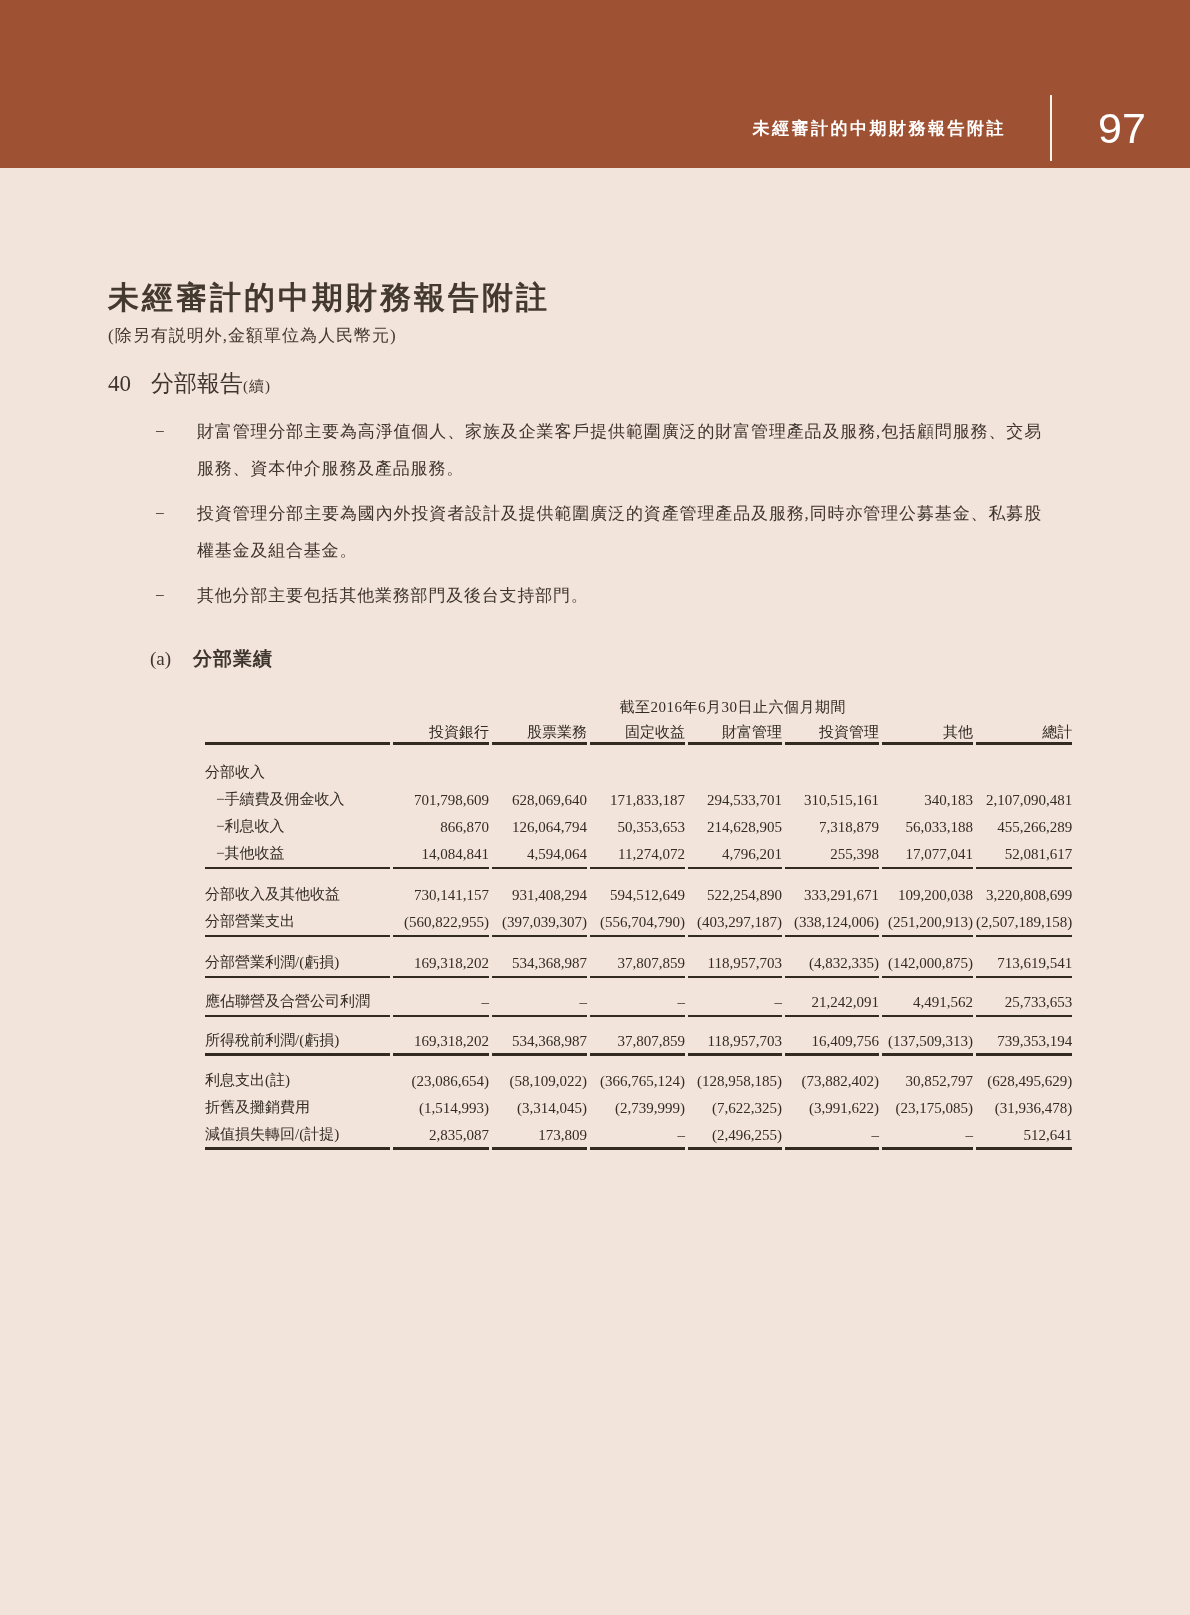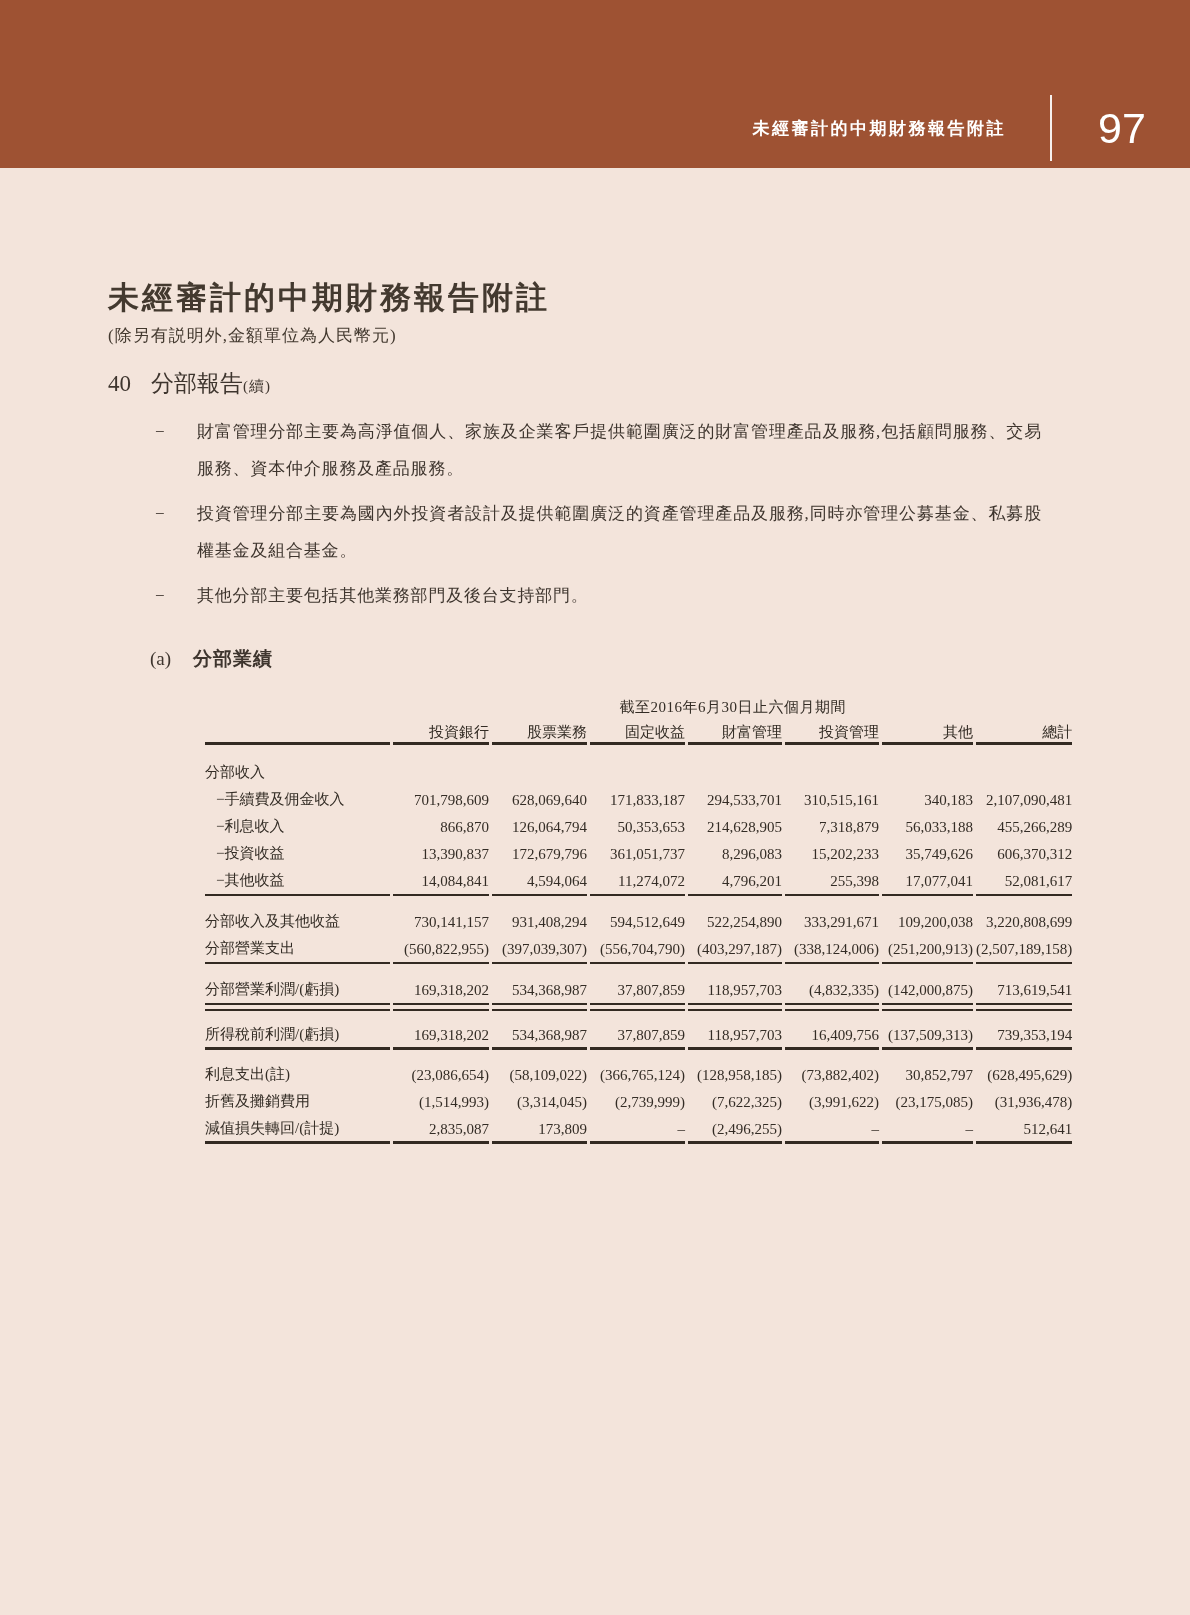--- a/index.html
+++ b/index.html
@@ -214,30 +214,20 @@
           <td class="lab sub">−利息收入</td>
           <td class="num">866,870</td>
           <td class="num">126,064,794</td>
           <td class="num">50,353,653</td>
           <td class="num">214,628,905</td>
           <td class="num">7,318,879</td>
           <td class="num">56,033,188</td>
           <td class="num">455,266,289</td>
         </tr>
         <tr>
-          <td class="lab sub">−投資收益</td>
-          <td class="num">13,390,837</td>
-          <td class="num">172,679,796</td>
-          <td class="num">361,051,737</td>
-          <td class="num">8,296,083</td>
-          <td class="num">15,202,233</td>
-          <td class="num">35,749,626</td>
-          <td class="num">606,370,312</td>
-        </tr>
-        <tr>
           <td class="lab sub">−其他收益</td>
           <td class="num">14,084,841</td>
           <td class="num">4,594,064</td>
           <td class="num">11,274,072</td>
           <td class="num">4,796,201</td>
           <td class="num">255,398</td>
           <td class="num">17,077,041</td>
           <td class="num">52,081,617</td>
         </tr>
         <tr class="rule">
@@ -293,20 +283,30 @@
         <tr class="rule">
           <td class="thin"></td>
           <td class="thin"></td>
           <td class="thin"></td>
           <td class="thin"></td>
           <td class="thin"></td>
           <td class="thin"></td>
           <td class="thin"></td>
           <td class="thin"></td>
         </tr>
+        <tr>
+          <td class="lab" style="padding-top: 14px;">應佔聯營及合營公司利潤</td>
+          <td class="num" style="padding-top: 14px;">–</td>
+          <td class="num" style="padding-top: 14px;">–</td>
+          <td class="num" style="padding-top: 14px;">–</td>
+          <td class="num" style="padding-top: 14px;">–</td>
+          <td class="num" style="padding-top: 14px;">21,242,091</td>
+          <td class="num" style="padding-top: 14px;">4,491,562</td>
+          <td class="num" style="padding-top: 14px;">25,733,653</td>
+        </tr>
         <tr class="rule">
           <td class="thin"></td>
           <td class="thin"></td>
           <td class="thin"></td>
           <td class="thin"></td>
           <td class="thin"></td>
           <td class="thin"></td>
           <td class="thin"></td>
           <td class="thin"></td>
         </tr>

